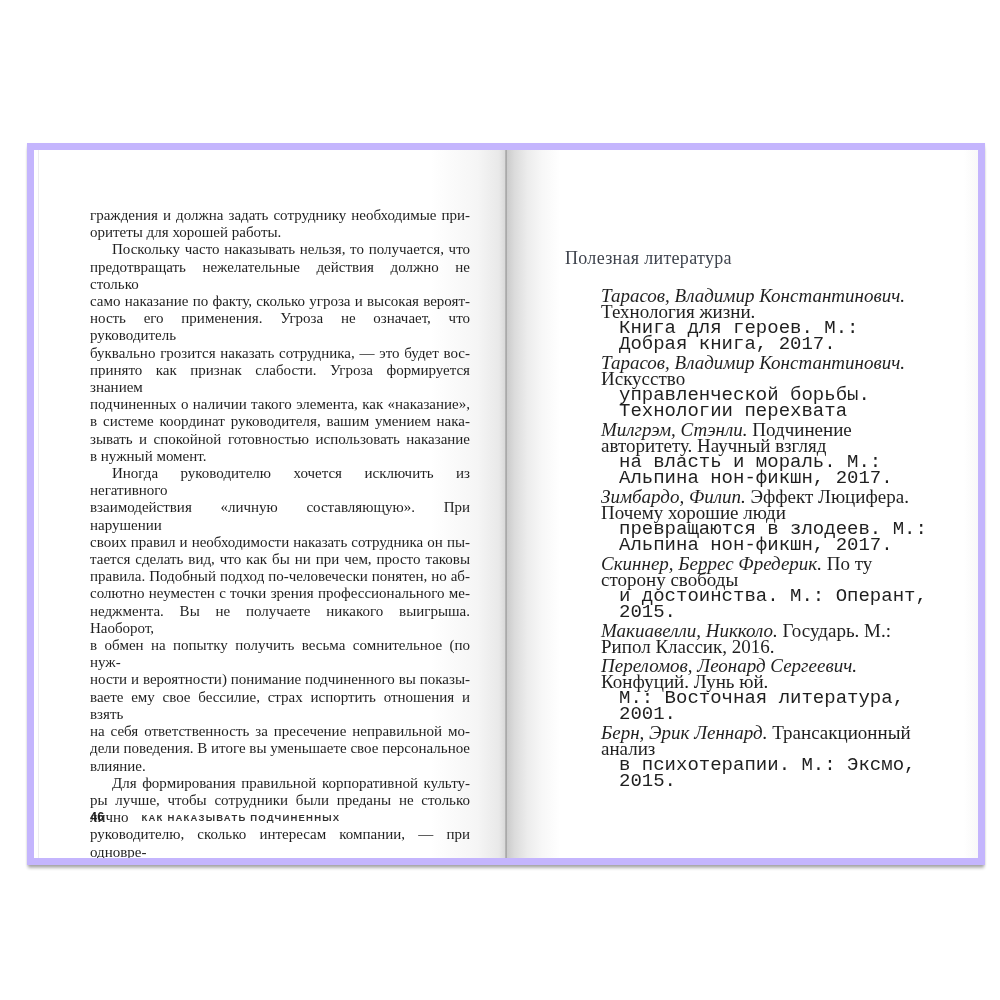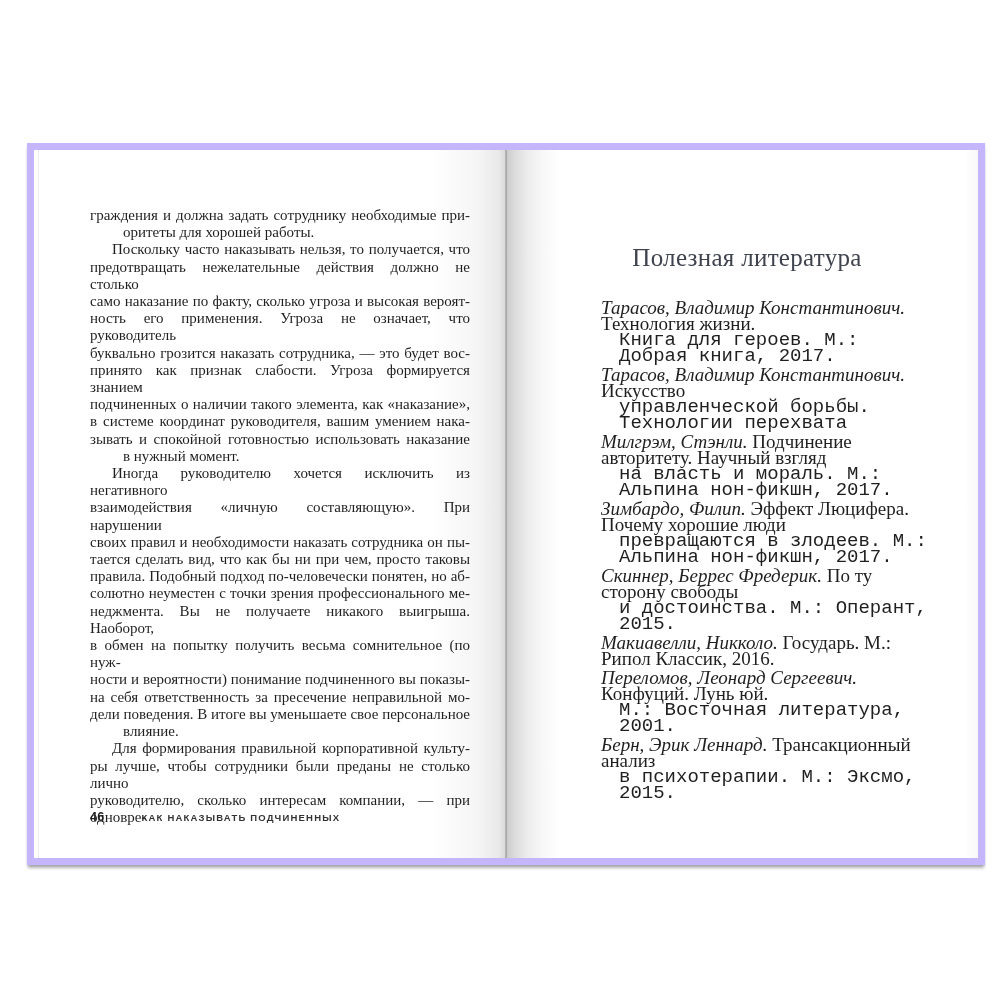--- a/index.html
+++ b/index.html
@@ -65,21 +65,21 @@
     top: 57px;
     width: 380px;
     font-size: 15px;
     line-height: 17.2px;
     color: #1f1f1f;
   }
   .bline {
     text-align: justify;
     text-align-last: justify;
   }
-  .bline.lastline { text-align-last: left; margin-left: 33px; }
+  .bline.lastline { text-align-last: left; }
   .bline.indent { text-indent: 22px; }
 
   .footer {
     position: absolute;
     left: 56px;
     top: 660px;
     display: flex;
     align-items: baseline;
     gap: 37px;
     font-family: "Liberation Sans", sans-serif;
@@ -99,27 +99,26 @@
 
   
   .right-content {
     position: absolute;
     left: 59px;
     top: 91px;
     width: 364px;
     color: #1f1f1f;
   }
   .lit-heading {
-    font-size: 25px;
+    font-size: 18px;
     font-weight: 400;
     line-height: 34px;
     letter-spacing: 0.3px;
-    margin: 0 0 25px 0;
+    margin: 0 0 13px 0;
     color: #3e434d;
-    text-align: center;
   }
   .bib-entry {
     font-size: 19px;
     line-height: 16px;
     margin-bottom: 3px;
     margin-left: 36px;
   }
   .bib-line.cont { padding-left: 18px; font-family: Liberation Mono, monospace; }
   .bib-entry em { font-style: italic; }
 </style>
@@ -144,20 +143,21 @@
         <div class="bline lastline">в нужный момент.</div>
         <div class="bline indent">Иногда руководителю хочется исключить из негативного</div>
         <div class="bline">взаимодействия «личную составляющую». При нарушении</div>
         <div class="bline">своих правил и необходимости наказать сотрудника он пы-</div>
         <div class="bline">тается сделать вид, что как бы ни при чем, просто таковы</div>
         <div class="bline">правила. Подобный подход по-человечески понятен, но аб-</div>
         <div class="bline">солютно неуместен с точки зрения профессионального ме-</div>
         <div class="bline">неджмента. Вы не получаете никакого выигрыша. Наоборот,</div>
         <div class="bline">в обмен на попытку получить весьма сомнительное (по нуж-</div>
         <div class="bline">ности и вероятности) понимание подчиненного вы показы-</div>
+        <div class="bline">ваете ему свое бессилие, страх испортить отношения и взять</div>
         <div class="bline">на себя ответственность за пресечение неправильной мо-</div>
         <div class="bline">дели поведения. В итоге вы уменьшаете свое персональное</div>
         <div class="bline lastline">влияние.</div>
         <div class="bline indent">Для формирования правильной корпоративной культу-</div>
         <div class="bline">ры лучше, чтобы сотрудники были преданы не столько лично</div>
         <div class="bline">руководителю, сколько интересам компании, — при одновре-</div>
       </div>
     <div class="footer">
       <span class="page-num">46</span>
       <span class="running-title" style="color: rgb(51, 51, 51);">КАК НАКАЗЫВАТЬ ПОДЧИНЕННЫХ</span>

